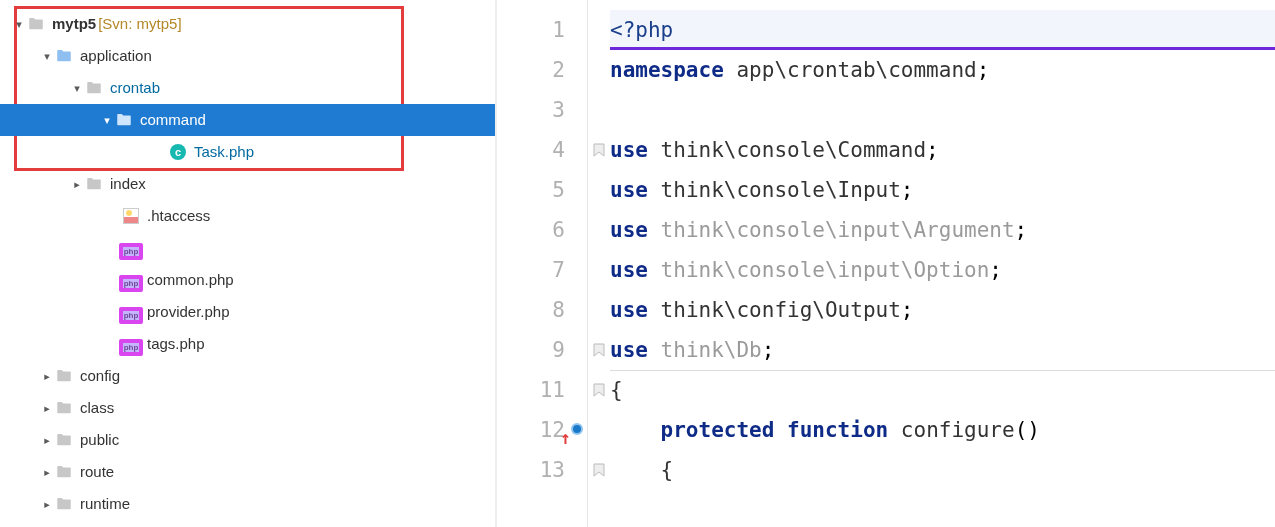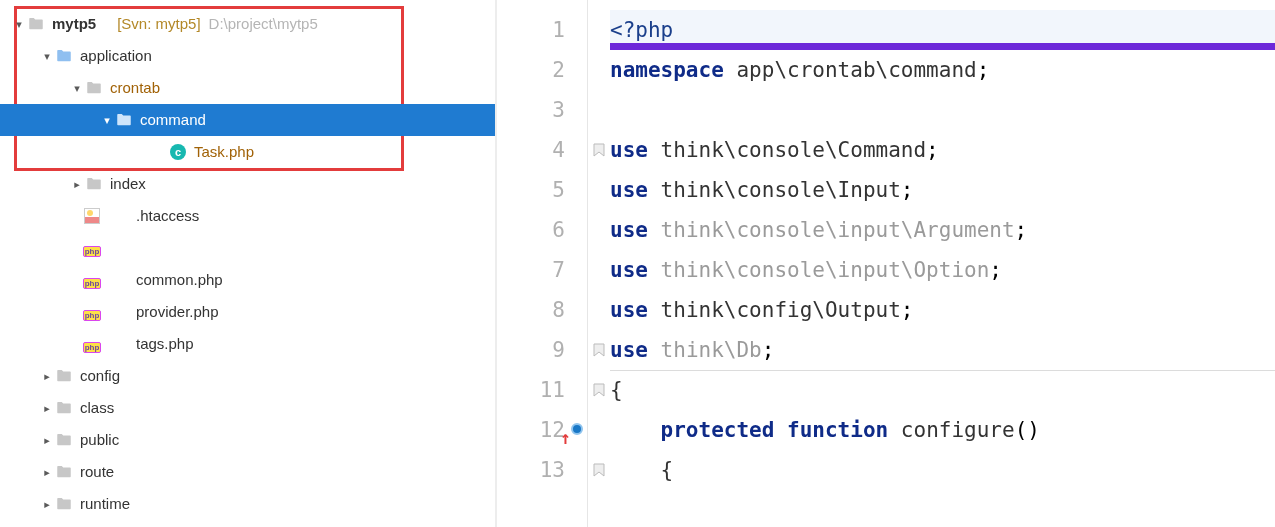--- a/index.html
+++ b/index.html
@@ -44,46 +44,46 @@
   .icon {
     width: 20px; height: 20px;
     margin-right: 6px;
     display: inline-flex;
     align-items: center;
     justify-content: center;
     flex-shrink: 0;
   }
   .folder-icon svg { width: 18px; height: 18px; }
   .label { color: #333; }
-  .label.green { color: #a16207; }
+  .label.green { color: #0369a1; }
   .tree-row.selected .label { color: #fff; }
-  .suffix1 { color: #b38828; margin-left: 21px; }
+  .suffix1 { color: #b38828; margin-left: 2px; }
   .suffix2 { color: #b5b5b5; margin-left: 8px; }
   .highlight-box {
     position: absolute;
     left: 14px; top: 6px;
     width: 390px; height: 165px;
     border: 3px solid #e33c3c;
     pointer-events: none;
   }
   
   .pad-0 { padding-left: 12px; }
   .pad-1 { padding-left: 40px; }
   .pad-2 { padding-left: 70px; }
   .pad-3 { padding-left: 100px; }
   .pad-4 { padding-left: 154px; }
-  .pad-2b { padding-left: 40px; gap: 28px; }
+  .pad-2b { padding-left: 107px; }
 
   
   .php-badge {
     font-size: 8px;
     font-weight: bold;
-    background: #fde047;
+    background: #c4b5fd;
     color: #6f4a9a;
-    border: 1px solid #d946ef;
+    border: 4px solid #d946ef;
     padding: 1px 1px 0 1px;
     line-height: 8px;
     border-radius: 2px;
     display: inline-block;
     margin-top: 6px;
   }
   .c-badge {
     width: 16px; height:16px; border-radius: 50%;
     background: #17b8b0;
     color: #fff; font-size: 11px; font-weight: bold;
@@ -144,21 +144,21 @@
     display:flex; align-items:center; justify-content:center;
     color:#c7c7c7;
   }
   .foldcol .fold svg { width:14px; height:14px; }
   .code {
     flex:1;
     padding-top: 10px;
   }
   .code .cl { height:40px; white-space: pre; }
   .code .cl.first {
-    border-bottom: 7px solid #6d28d9;
+    border-bottom: 3px solid #6d28d9;
     background: #f2f6fc;
   }
   .tok-tag { color:#1b3f8b; }
   .tok-kw  { color:#0f2b88; font-weight:600; }
   .tok-id  { color:#333; }
   .tok-dim { color:#9a9a9a; }
   .tok-brace { color:#333; }
   .tok-fn { color:#333; }
   .sepline {
     position:absolute; left:113px; right:0;
@@ -173,21 +173,20 @@
   <div id="tree-rows">
       <div class="tree-row pad-0">
         <span class="chev">▾</span>
         <span class="icon folder-icon">
           <svg viewBox="0 0 24 24" fill="#c7c7c7">
             <path d="M3 5c0-.6.4-1 1-1h5l2 2h9c.6 0 1 .4 1 1v11c0 .6-.4 1-1 1H4c-.6 0-1-.4-1-1V5z"></path>
           </svg>
         </span>
         <span class="label" style="font-weight: 700;">mytp5</span>
         <span class="suffix1">[Svn: mytp5]</span>
-        <span class="suffix2">D:\project\mytp5</span>
       </div>
       <div class="tree-row pad-1">
         <span class="chev">▾</span>
         <span class="icon folder-icon">
           <svg viewBox="0 0 24 24" fill="#8fbff0">
             <path d="M3 5c0-.6.4-1 1-1h5l2 2h9c.6 0 1 .4 1 1v11c0 .6-.4 1-1 1H4c-.6 0-1-.4-1-1V5z"></path>
           </svg>
         </span>
         <span class="label">application</span>
       </div>

